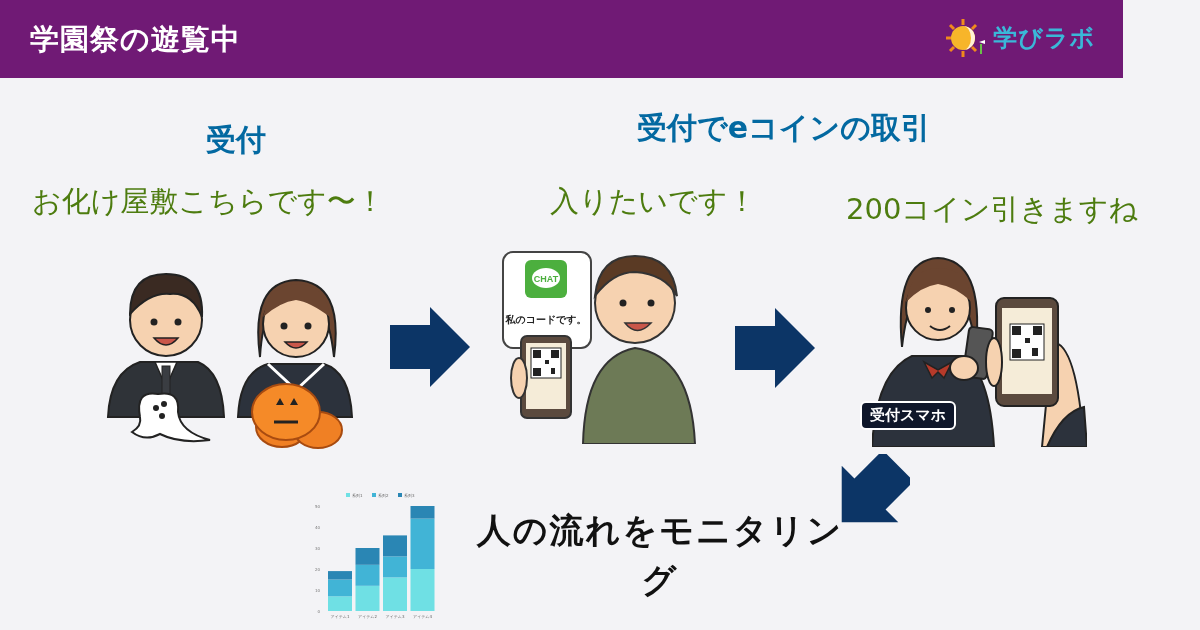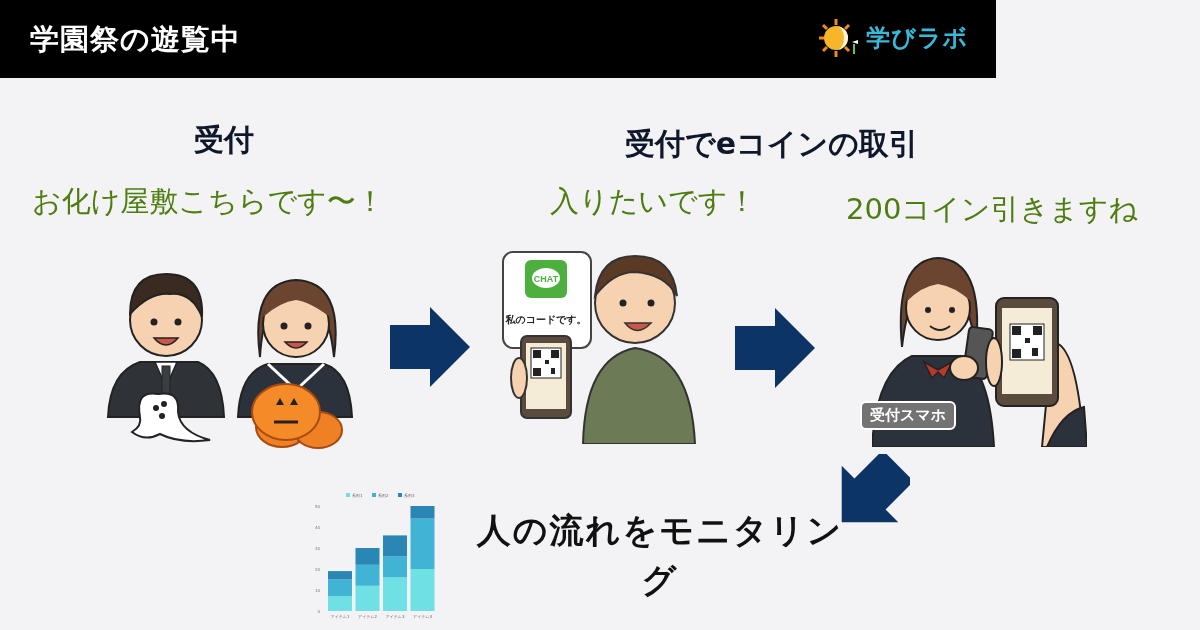--- a/index.html
+++ b/index.html
@@ -1,26 +1,26 @@
 <!DOCTYPE html>
 <html><head>
 <meta charset="utf-8">
 <style>
   * { box-sizing: border-box; margin: 0; padding: 0; }
   html, body { width: 1200px; height: 630px; overflow: hidden; }
   body { background: #f3f3f6; font-family: "DejaVu Sans", "Liberation Sans", sans-serif; color: #111; position: relative; }
-  .header { position: absolute; left: 0; top: 0; width: 996px; height: 78px; background: #000000; }
+  .header { position: absolute; left: 0; top: 0; width: 1123px; height: 78px; background: #701a75; }
   .header-title { position: absolute; left: 30px; top: 20px; color: #fff; font-size: 29px; font-weight: bold; letter-spacing: 1px; }
   .logo { position: absolute; right: 28px; top: 18px; display: flex; align-items: center; gap: 4px; }
   .logo-text { color: #3ab8d8; font-size: 24px; font-weight: bold; letter-spacing: 1px; }
   .abs { position: absolute; }
-  .h-bold { font-weight: bold; font-size: 30px; color: #0f172a; white-space: nowrap; }
+  .h-bold { font-weight: bold; font-size: 30px; color: #0369a1; white-space: nowrap; margin-left: 12px; }
   .speech { font-size: 29px; color: #4d7c0f; white-space: nowrap; }
   .arrow { position: absolute; }
-  .badge { position: absolute; background: #737373; color: #fff; font-weight: bold; font-size: 15px; padding: 3px 8px; border-radius: 6px; border: 2px solid #fff; }
+  .badge { position: absolute; background: #0f172a; color: #fff; font-weight: bold; font-size: 15px; padding: 3px 8px; border-radius: 6px; border: 2px solid #fff; }
   .chart { position: absolute; left: 312px; top: 488px; width: 132px; height: 138px; }
   .caption { position: absolute; left: 460px; top: 505px; width: 400px; text-align: center; font-size: 34px; font-weight: bold; line-height: 50px; letter-spacing: 2px; }
 </style>
 </head>
 <body>
 
 <div class="header">
   <div class="header-title">学園祭の遊覧中</div>
   <div class="logo">
     <svg width="44" height="40" viewBox="0 0 44 40">
@@ -38,21 +38,21 @@
       <path d="M34 24 l6 -2 l0 4z" fill="#fff"></path>
       <line x1="36" y1="26" x2="36" y2="36" stroke="#6bbf4a" stroke-width="2"></line>
     </svg>
     <span class="logo-text">学びラボ</span>
   </div>
 </div>
 
 <div class="abs h-bold" style="left:194px; top:120px;">受付</div>
 <div class="abs speech" style="left:32px; top:182px;">お化け屋敷こちらです〜！</div>
 
-<div class="abs h-bold" style="left:625px; top:124px;">受付でeコインの取引</div>
+<div class="abs h-bold" style="left:625px; top:108px;">受付でeコインの取引</div>
 <div class="abs speech" style="left:550px; top:182px;">入りたいです！</div>
 <div class="abs speech" style="left:846px; top:190px;">200コイン引きますね</div>
 
 <svg class="abs" style="left:100px; top:262px;" width="260" height="190" viewBox="0 0 260 190">
 
   <path d="M8 155 Q10 110 40 100 L98 100 Q122 110 124 155Z" fill="#2f3338" stroke="#222" stroke-width="2"></path>
   <path d="M55 100 L66 125 L77 100Z" fill="#fff" stroke="#222" stroke-width="1.5"></path>
   <rect x="62" y="104" width="8" height="30" fill="#3a3d42" stroke="#222"></rect>
   <circle cx="66" cy="58" r="36" fill="#f6d2b0" stroke="#222" stroke-width="2"></circle>
   <path d="M30 52 Q30 12 66 12 Q104 12 102 55 Q92 30 70 32 Q50 30 30 52Z" fill="#3a2a22" stroke="#222" stroke-width="2"></path>

